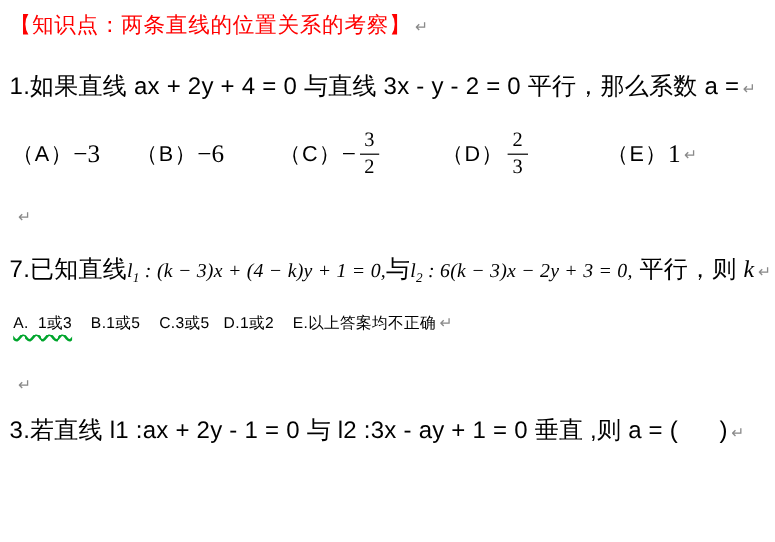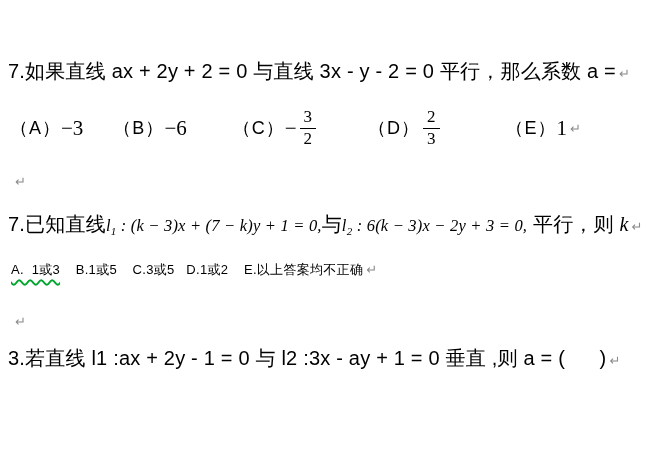--- a/index.html
+++ b/index.html
@@ -62,23 +62,26 @@
   .t-q2opts { top:260px; left:11px; }
   .t-empty2 { top:312px; left:12px; }
   .t-q3stem { top:345px; }
   .t-q3opts { top:398px; left:10px; }
 </style>
 </head>
 <body>
 
 <div class="page">
 
+  <div class="line t-title">
+    <span class="title-text">【知识点：两条直线的位置关系的考察】</span><span class="pilcrow">↵</span>
+  </div>
 
   <div class="line t-q1stem">
-    <span class="stem pre">7.如果直线 ax + 2y + 2 = 0 与直线 3x - y - 2 = 0 平行，那么系数 a =</span><span class="pilcrow">↵</span>
+    <span class="stem pre">1.如果直线 ax + 2y + 4 = 0 与直线 3x - y - 2 = 0 平行，那么系数 a =</span><span class="pilcrow">↵</span>
   </div>
 
   <div class="options-row">
     <span class="opt gap-a">
       <span class="opt-label">（A）</span>
         <span class="math-serif">−3</span>
     </span>
     <span class="opt gap-b">
       <span class="opt-label">（B）</span>
         <span class="math-serif">−6</span>
@@ -103,21 +106,21 @@
         <span class="math-serif">1</span>
     </span>
     <span class="pilcrow">↵</span>
   </div>
 
   <div class="line t-empty1">
     <span class="pilcrow">↵</span>
   </div>
 
   <div class="line t-q2stem">
-    <span class="stem">7.已知直线</span><span class="math"><span>l</span><sub>1</sub><span class="pre"> : (k − 3)x + (7 − k)y + 1 = 0,</span></span><span class="stem">与</span><span class="math"><span>l</span><sub>2</sub><span class="pre"> : 6(k − 3)x − 2y + 3 = 0,</span></span><span class="stem pre"> 平行，则 </span><span class="math" style="font-size:20px">k</span><span class="pilcrow">↵</span>
+    <span class="stem">7.已知直线</span><span class="math"><span>l</span><sub>1</sub><span class="pre"> : (k − 3)x + (4 − k)y + 1 = 0,</span></span><span class="stem">与</span><span class="math"><span>l</span><sub>2</sub><span class="pre"> : 6(k − 3)x − 2y + 3 = 0,</span></span><span class="stem pre"> 平行，则 </span><span class="math" style="font-size:20px">k</span><span class="pilcrow">↵</span>
   </div>
 
   <div class="line t-q2opts">
     <span class="opts pre grammar-underline">A.  1或3</span><span class="opts pre">    B.1或5    C.3或5   D.1或2    E.以上答案均不正确</span><span class="pilcrow">↵</span>
   </div>
 
   <div class="line t-empty2">
     <span class="pilcrow">↵</span>
   </div>
 

